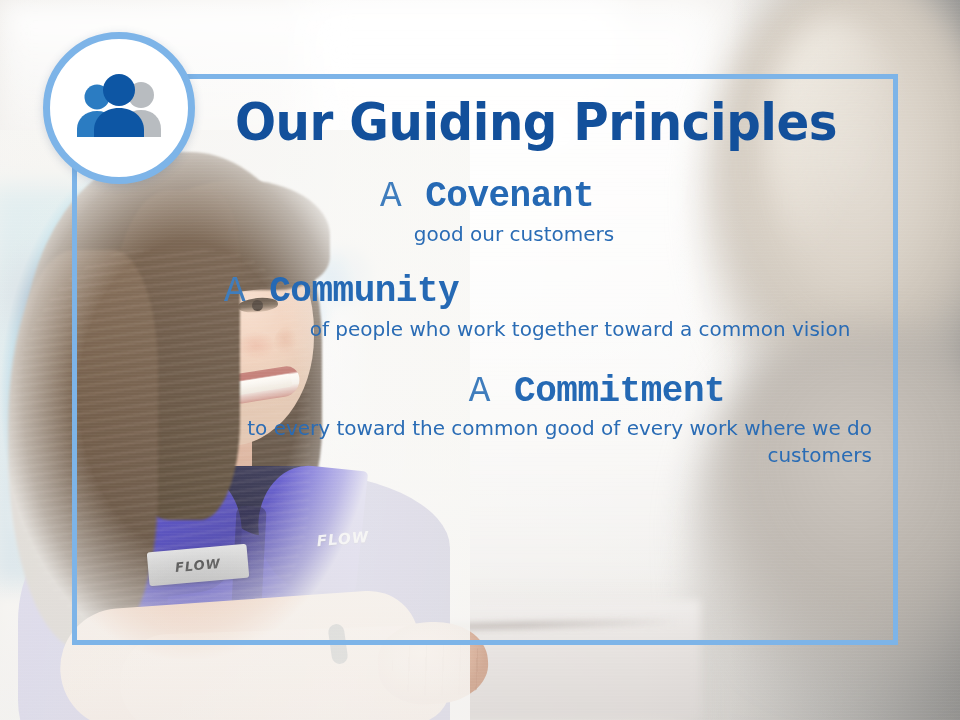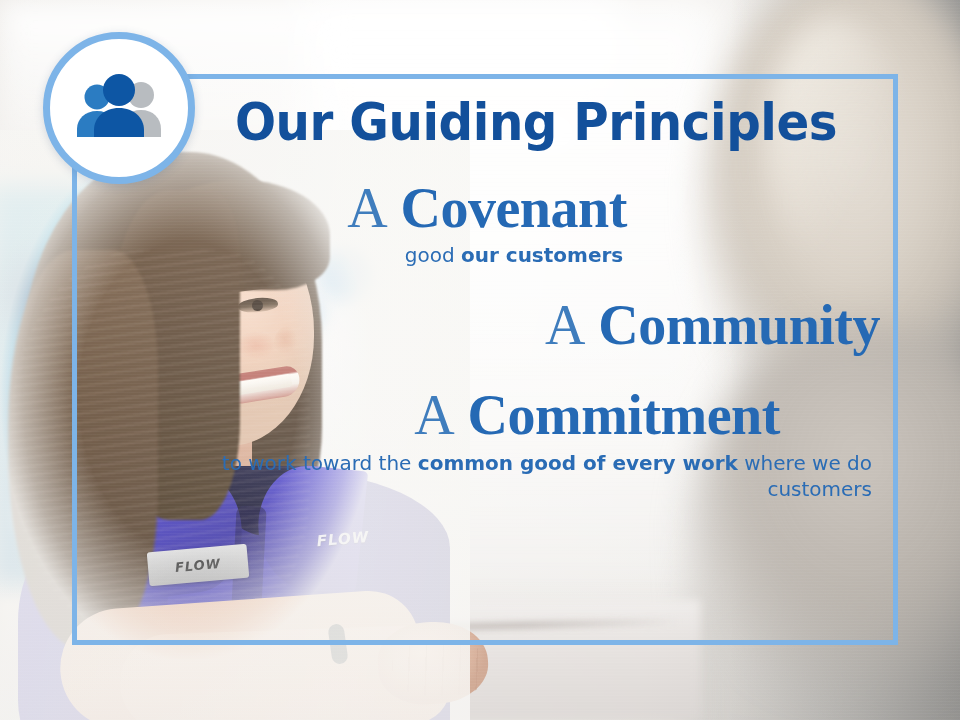--- a/index.html
+++ b/index.html
@@ -325,22 +325,22 @@
     transform-origin:center;
     white-space:nowrap;
   }
 
   .principles{
     position:absolute; left:180px; top:178px; width:700px;
   }
   .principle{ margin-bottom:16px; }
 
   .p-title{
-    font-family:Liberation Serif, serif;
-    font-size:56px;
+    font-family:Liberation Mono, monospace;
+    font-size:36px;
     line-height:1.08;
     color:#2a6cb5;
     white-space:nowrap;
   }
   .p-title .lead{
     font-weight:normal;
     color:#3f7dbd;
     letter-spacing:1px;
   }
   .p-title .word{
@@ -349,27 +349,27 @@
     letter-spacing:-0.5px;
   }
 
   .p-sub{
     font-family:"DejaVu Sans", sans-serif;
     font-size:20px;
     line-height:1.32;
     color:#2a6cb5;
     margin-top:4px;
   }
-  .p-sub b{ font-weight:bold; }
+  .p-sub b{ font-weight:normal; }
   .p-sub .reg{ font-weight:normal; }
 
   
   #p-covenant  .p-title{ text-align:center; padding-right:86px; }
   #p-covenant  .p-sub{   text-align:center; padding-right:32px; }
-  #p-community .p-title{ text-align:right; padding-left:44px; }
+  #p-community .p-title{ text-align:left; padding-left:44px; }
   #p-community .p-sub{   text-align:center; padding-left:100px; }
   #p-commitment .p-title{ text-align:center; padding-left:134px; }
   #p-commitment .p-sub{  text-align:right;  padding-right:8px; }
 
   #p-covenant{ margin-bottom:26px; }
   #p-community{ margin-bottom:30px; }
 </style>
 </head>
 <body>
 
@@ -459,26 +459,29 @@
       </div>
       <div class="p-sub">
         <span class="reg">good </span><b>our customers</b>
       </div>
     </div>
 
     <div class="principle" id="p-community">
       <div class="p-title">
         <span class="lead">A </span><span class="word">Community</span>
       </div>
+      <div class="p-sub">
+        <span class="reg">of </span><b>people who work together</b><span class="reg"> toward a common vision</span>
+      </div>
     </div>
 
     <div class="principle" id="p-commitment">
       <div class="p-title">
         <span class="lead">A </span><span class="word">Commitment</span>
       </div>
       <div class="p-sub">
-        <span class="reg">to work toward the </span><b>common good of every work</b><span class="reg"> where we do customers</span>
+        <span class="reg">to every toward the </span><b>common good of every work</b><span class="reg"> where we do customers</span>
       </div>
     </div>
 
   </div>
 
 </div>
 
 </body></html>

